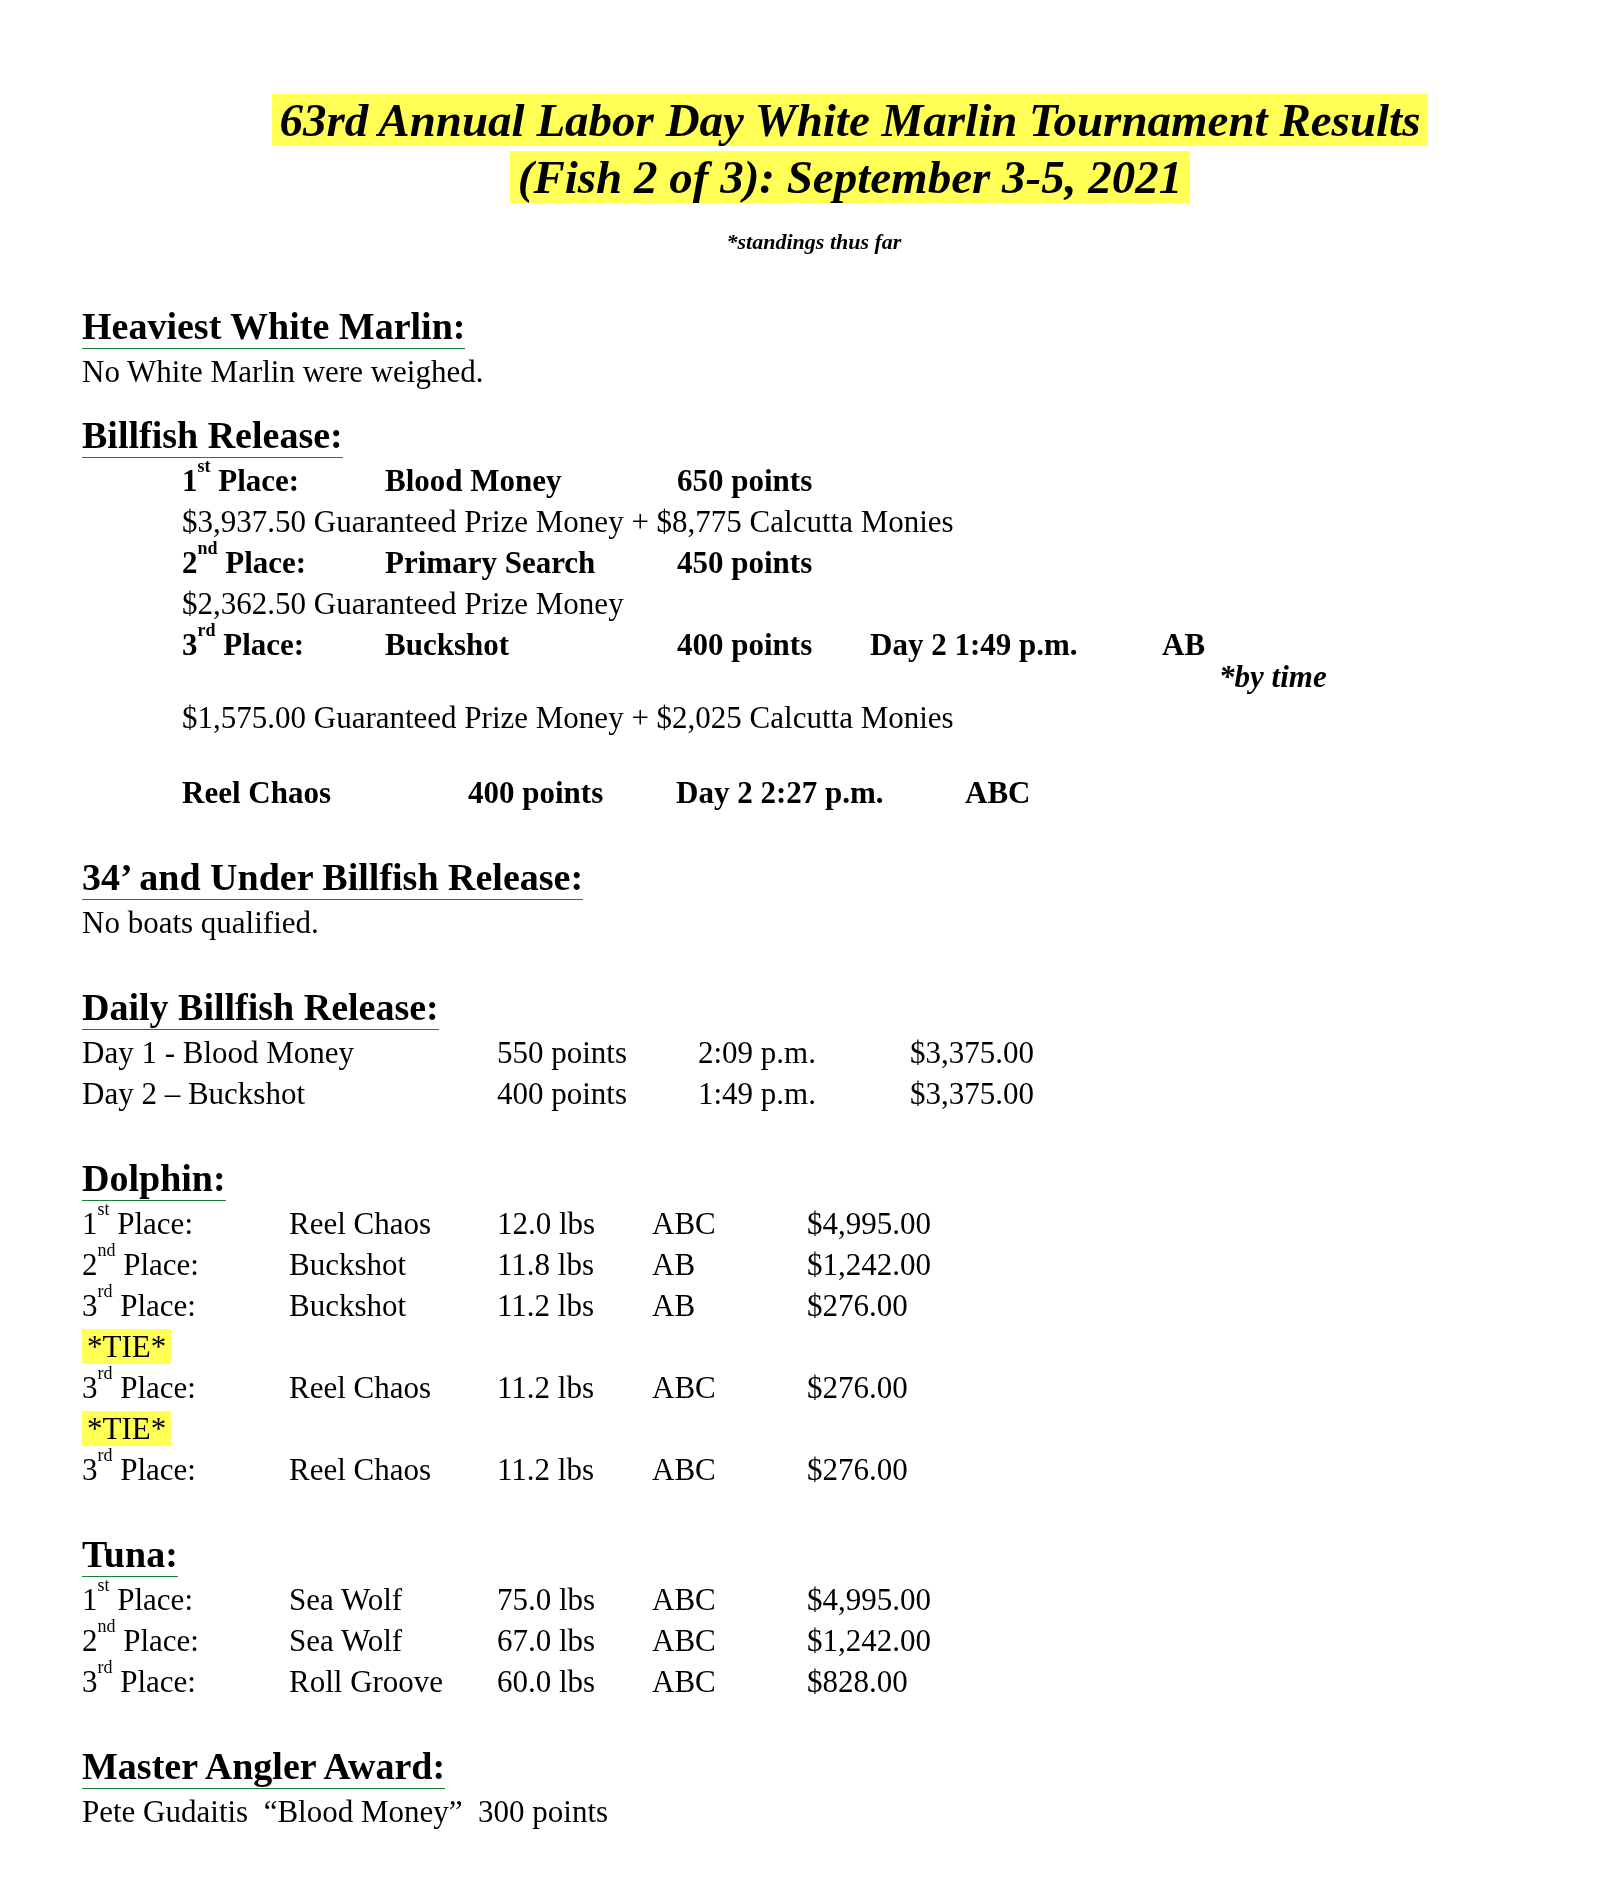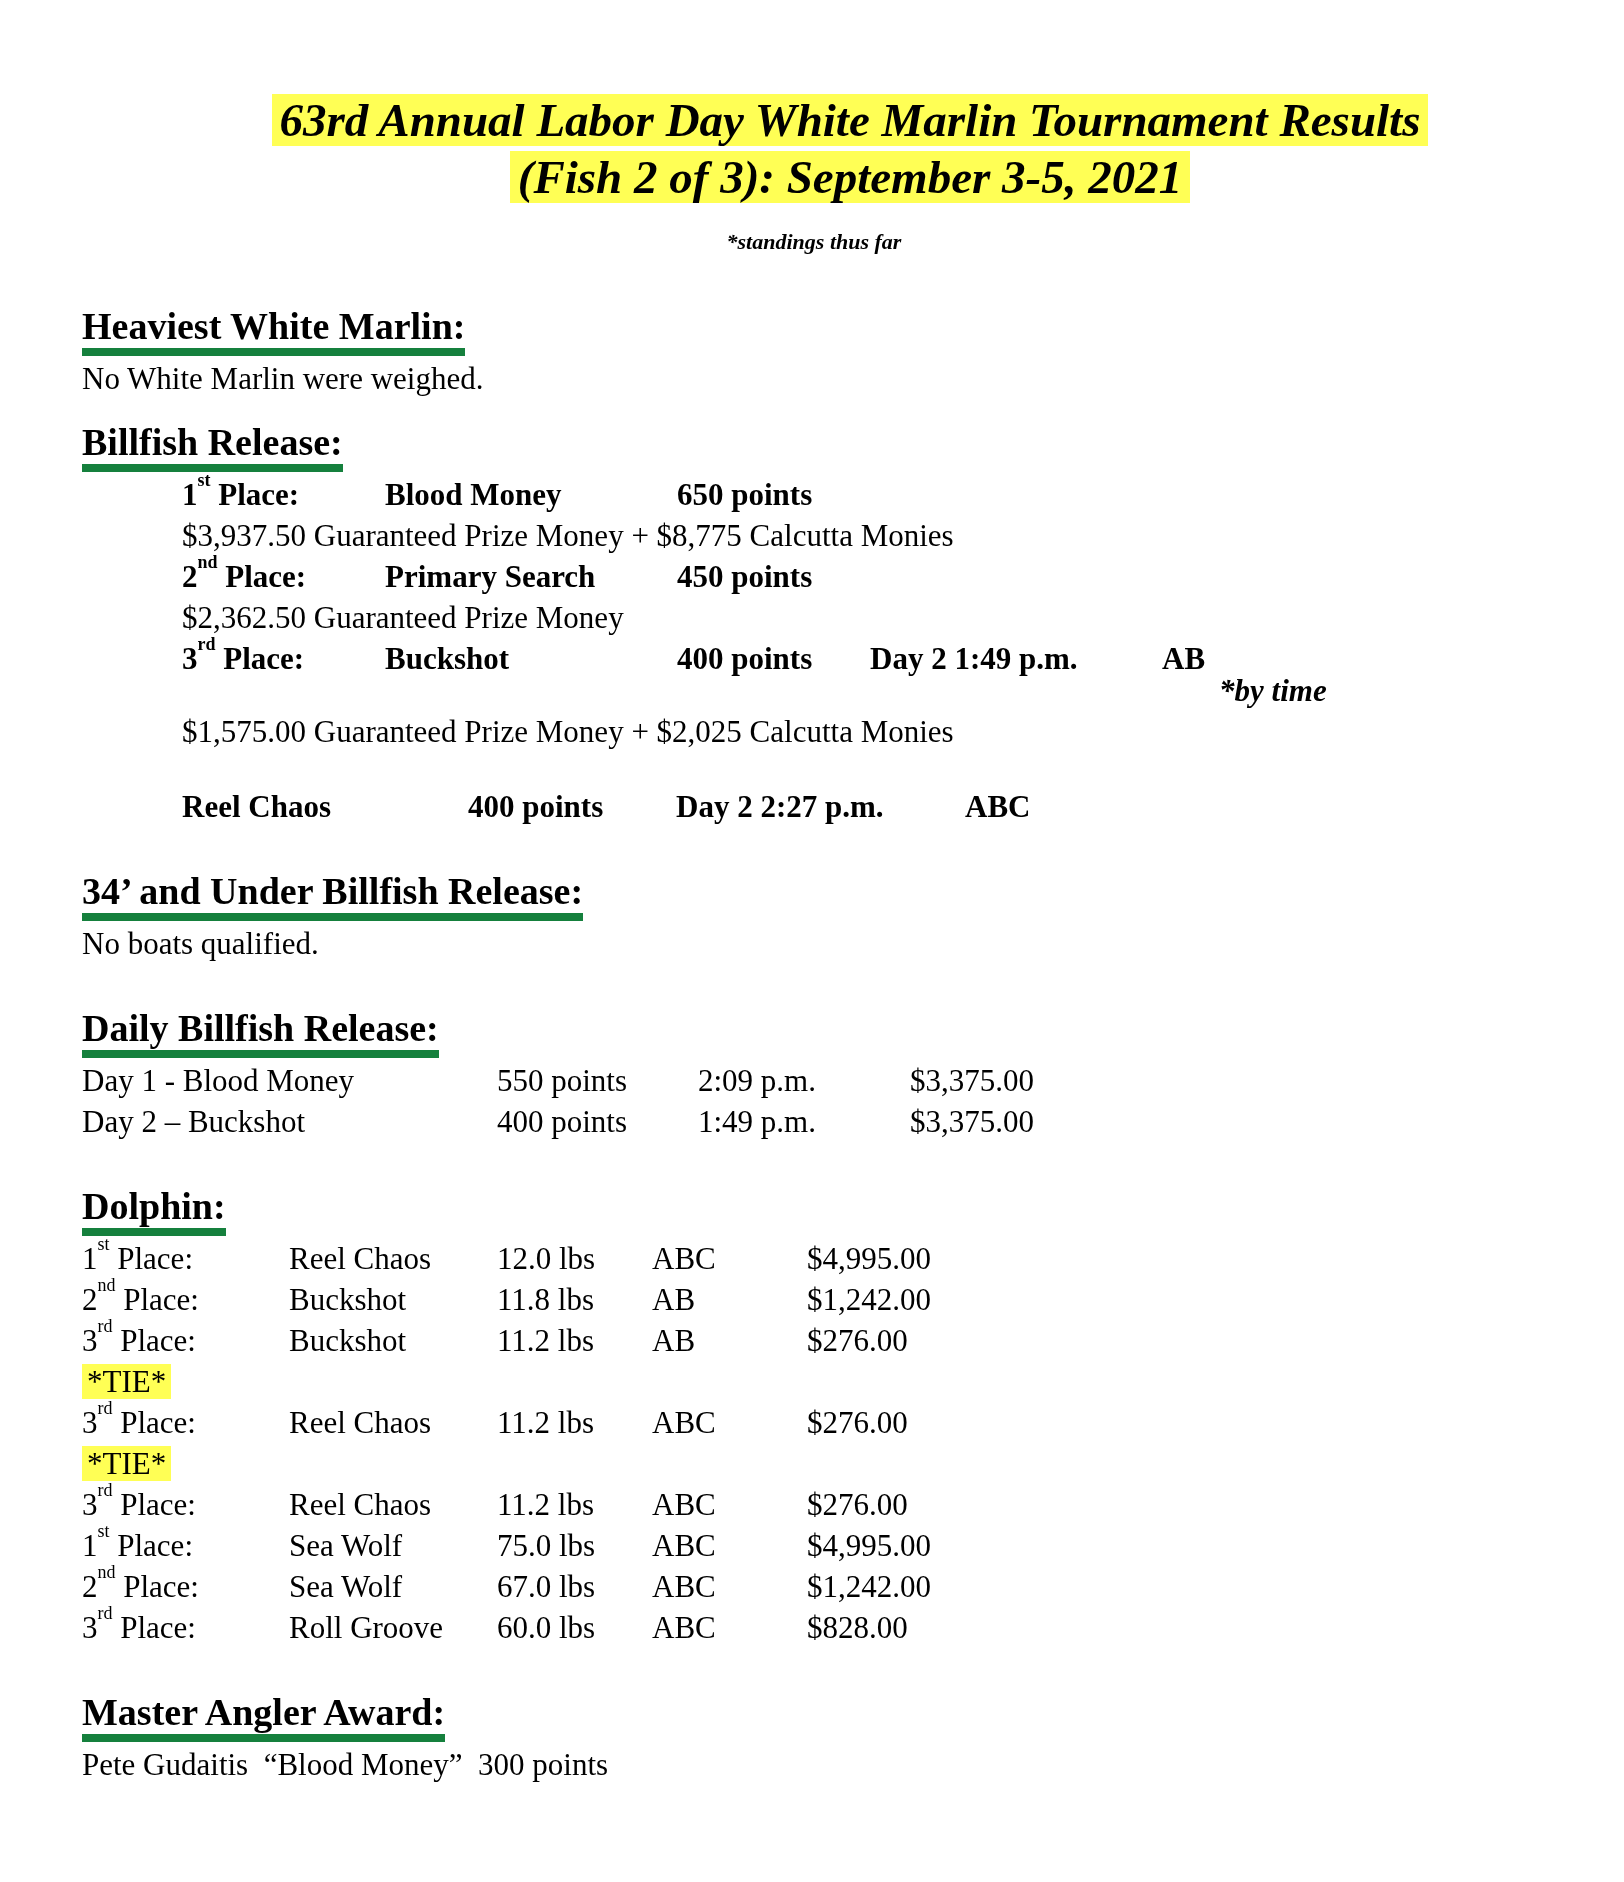--- a/index.html
+++ b/index.html
@@ -14,21 +14,21 @@
   
   .title-wrap { text-align:center; transform:translateX(36px); }
   .title-line { font-size:47px; font-weight:bold; line-height:57px;font-style:italic; }
   .hl { background:var(--hl,#ffff55); }
   .title-line .hl { padding:0 8px; box-decoration-break:clone; }
   .subtitle { text-align:center; font-size:22px; font-weight:bold; font-style:italic; line-height:40px; margin-top:16px; }
 
   
   h2 { font-size:38px; font-weight:bold; line-height:40px; margin-top:44px; margin-bottom:2px; }
   h2.tight { margin-top:23px; }
-  h2 .u { border-bottom:8px solid #15803d; padding-bottom:2px; display:inline-block; line-height:40px; }
+  h2 .u { border-bottom:1px solid #15803d; padding-bottom:2px; display:inline-block; line-height:40px; }
 
   
   .row { display:flex; font-size:31px; line-height:41px; }
   .line { font-size:31px; line-height:41px; }
   .b { font-weight:bold; }
   .i { font-style:italic;margin-top:32px; }
   .pre { white-space:pre-wrap; }
   .cell { flex:0 0 auto; }
   sup { font-size:58%; line-height:0; position:relative; top:-0.45em; }
 
@@ -158,20 +158,21 @@
   </div>
   <div class="tie"><span class="hl">*TIE*</span></div>
   <div class="row">
     <span class="cell c-fplace"><span>3</span><sup>rd</sup><span class="pre"> Place:</span></span>
     <span class="cell c-fboat">Reel Chaos</span>
     <span class="cell c-fweight">11.2 lbs</span>
     <span class="cell c-fletters">ABC</span>
     <span class="cell">$276.00</span>
   </div>
 
+  <h2><span class="u">Tuna:</span></h2>
   <div class="row">
     <span class="cell c-fplace"><span>1</span><sup>st</sup><span class="pre"> Place:</span></span>
     <span class="cell c-fboat">Sea Wolf</span>
     <span class="cell c-fweight">75.0 lbs</span>
     <span class="cell c-fletters">ABC</span>
     <span class="cell">$4,995.00</span>
   </div>
   <div class="row">
     <span class="cell c-fplace"><span>2</span><sup>nd</sup><span class="pre"> Place:</span></span>
     <span class="cell c-fboat">Sea Wolf</span>

